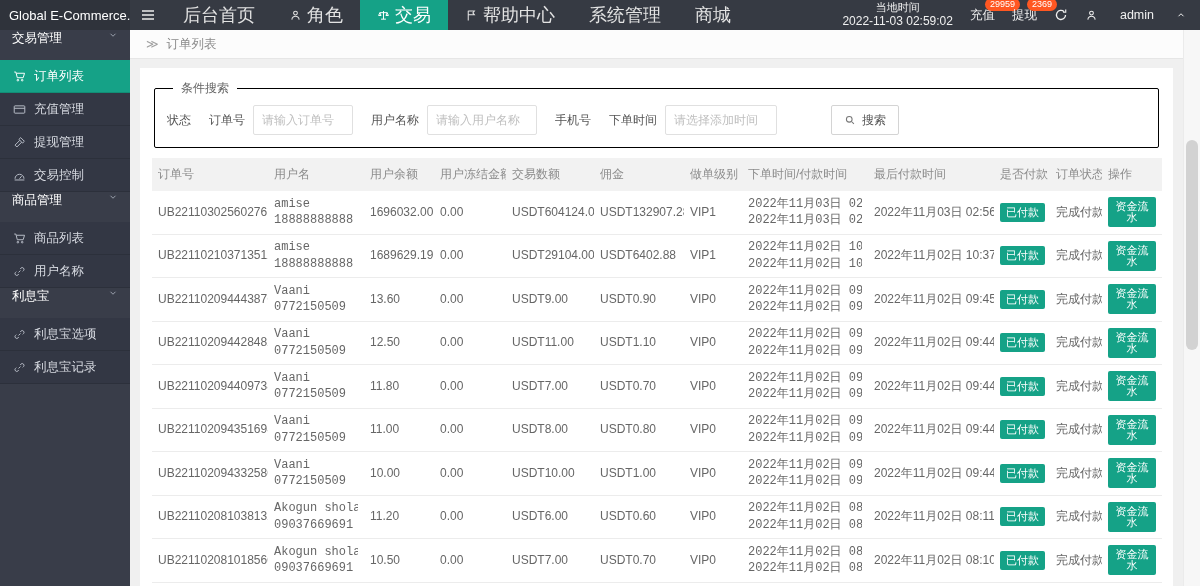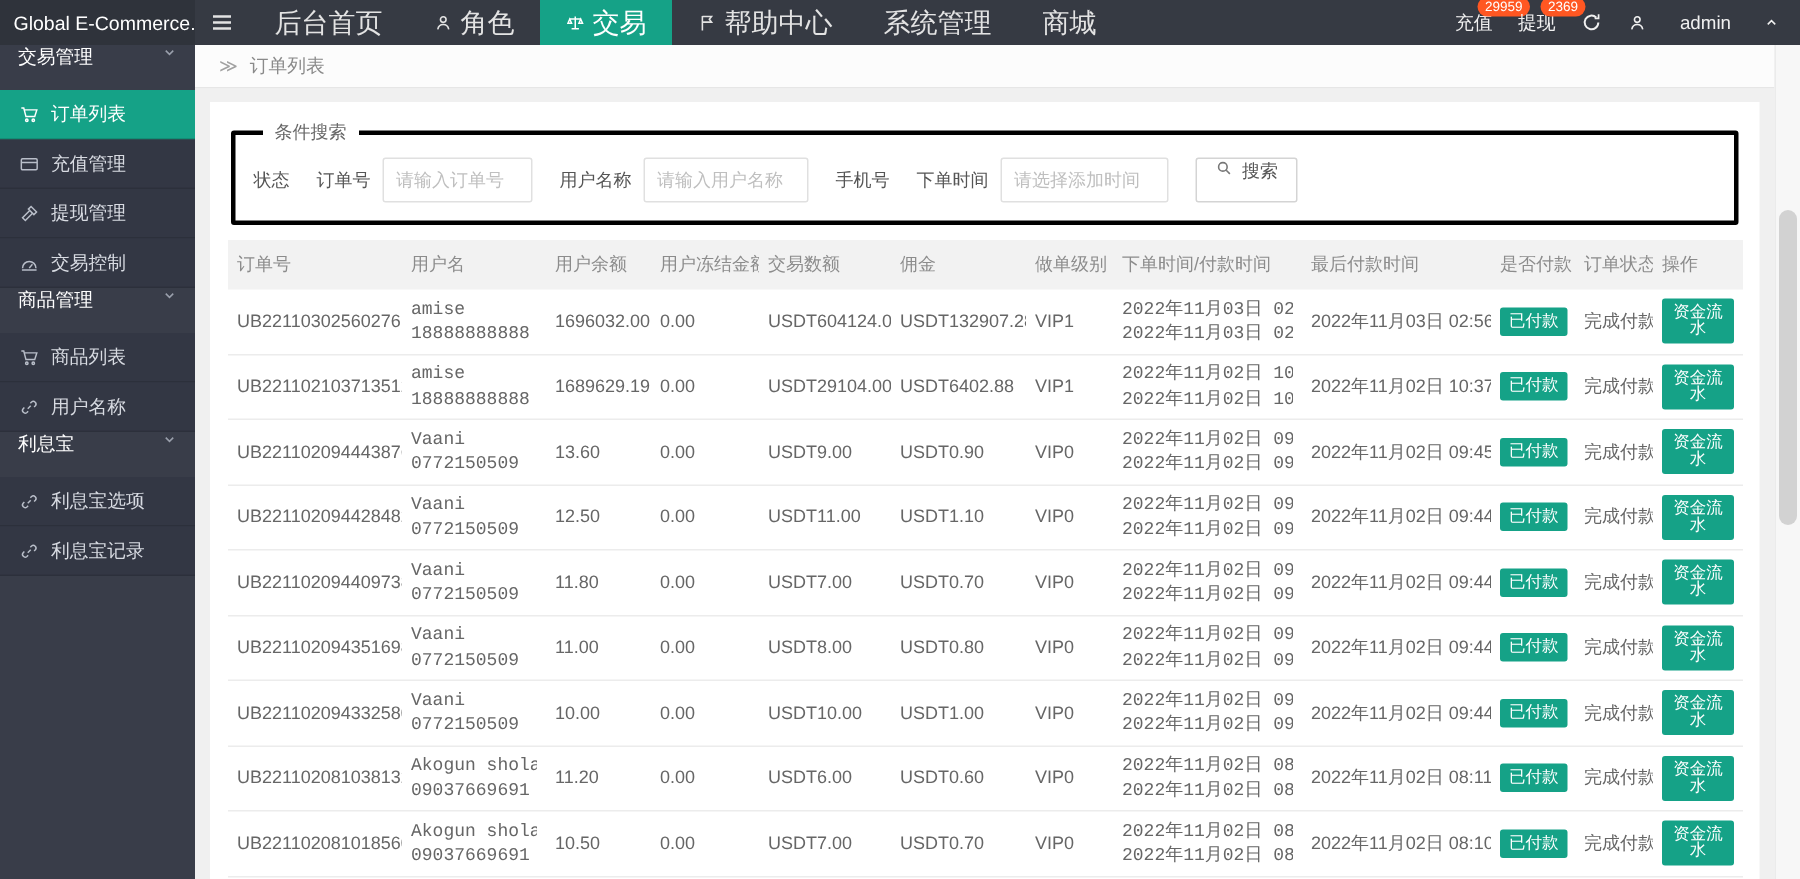--- a/index.html
+++ b/index.html
@@ -34,31 +34,31 @@
   .side-item.active .sic{color:#fff;}
 
   
   .breadcrumb{position:absolute;left:130px;top:30px;right:17px;height:29px;background:#fcfcfc;border-bottom:1px solid #e6e6e6;display:flex;align-items:center;gap:8px;padding-left:16px;color:#8a8a8a;font-size:12.5px;}
   .bc-marker{color:#a0a0a0;font-size:12px;}
 
   
   .main{position:absolute;left:130px;top:59px;right:17px;bottom:0;background:#f0f0f0;padding:9px 10px 0;}
   .card{background:#fff;height:100%;padding:10px 12px;overflow:hidden;}
 
-  fieldset.filters{border:3px solid #000000;border-radius:2px;margin:2px 2px 10px;padding:6px 12px 12px;}
+  fieldset.filters{border:1px solid #000000;border-radius:2px;margin:2px 2px 10px;padding:6px 12px 12px;}
   fieldset.filters legend{font-size:12px;color:#666;padding:0 8px;margin-left:6px;}
   .filter-row{display:flex;align-items:center;gap:18px;margin-top:2px;}
   .fgroup{display:flex;align-items:center;gap:8px;}
   .flabel{font-size:12px;color:#555;white-space:nowrap;}
   .fselect{width:96px;height:30px;border:1px solid #e0e0e0;border-radius:2px;display:flex;align-items:center;justify-content:space-between;padding:0 8px;font-size:12px;color:#555;background:#fff;cursor:pointer;}
   .caret{width:0;height:0;border-left:4px solid transparent;border-right:4px solid transparent;border-top:5px solid #b5b5b5;}
   .finput{height:30px;border:1px solid #e0e0e0;border-radius:2px;padding:0 8px;font-size:12px;color:#333;outline:none;}
   .finput::placeholder{color:#bfbfbf;}
   .w-order{width:100px}.w-user{width:110px}.w-phone{width:118px}.w-time{width:112px}
-  .search-btn{height:30px;padding:0 12px;display:flex;gap:6px;background:#fff;border:1px solid #d4d4d4;border-radius:2px;font-size:12px;color:#555;cursor:pointer;}
+  .search-btn{height:30px;padding:0 12px;display:flex;align-items:center;gap:6px;background:#fff;border:1px solid #d4d4d4;border-radius:2px;font-size:12px;color:#555;cursor:pointer;margin-left:36px;}
   .search-btn .sic{color:#777;}
 
   
   table{width:100%;border-collapse:collapse;table-layout:fixed;}
   thead th{background:#f2f2f2;color:#8c8c8c;font-weight:400;text-align:left;padding:8px 6px;font-size:12px;white-space:nowrap;overflow:hidden;}
   tbody td{padding:4px 6px;border-bottom:1px solid #ececec;font-size:12px;color:#666;line-height:15px;overflow:hidden;vertical-align:middle;}
   td div{margin:1.5px 0;white-space:nowrap;overflow:hidden;font-family:Liberation Mono, monospace;}
   td span{white-space:nowrap;}
   .tag{display:inline-block;background:var(--accent);color:#fff;font-size:11px;line-height:1;padding:4px 6px;border-radius:2px;}
   .btn-flow{background:var(--accent);color:#fff;font-size:11px;line-height:1;padding:4px 5px;border:none;border-radius:2px;cursor:pointer;font-family:inherit;}
@@ -110,20 +110,24 @@
       <span>帮助中心</span>
       </a>
     <a class="nav-item">
         <span>系统管理</span>
       </a>
     <a class="nav-item">
         <span>商城</span>
       </a>
   </nav>
   <div class="topbar-right">
+    <div class="time-block">
+      <div>当地时间</div>
+      <div class="tv">2022-11-03 02:59:02</div>
+    </div>
     <a class="quick">
       <span>充值</span>
       <span class="sup">29959</span></a>
     <a class="quick">
       <span>提现</span>
       <span class="sup">2369</span></a>
     <a class="refresh">
       <svg width="14" height="14" viewBox="0 0 16 16" fill="none" stroke="currentColor" stroke-width="1.5">
           <path d="M13.2 8A5.2 5.2 0 1 1 11.6 4.2"></path>
           <path d="M13.4 1.8v3h-3" stroke-width="1.3"></path>

